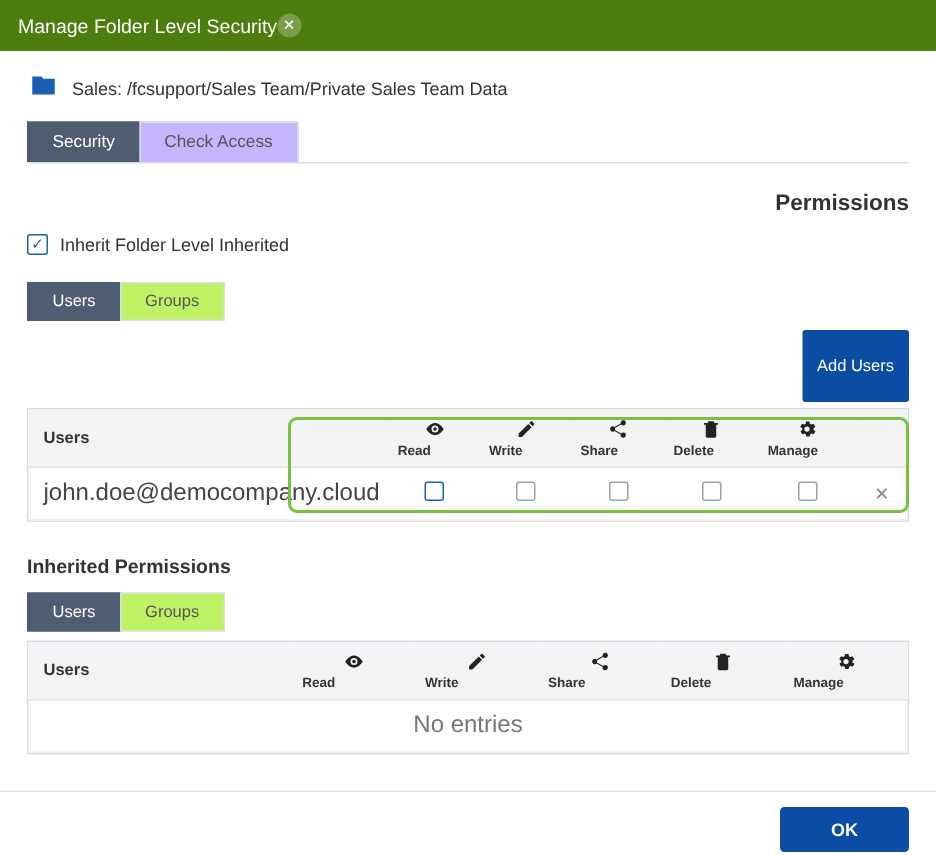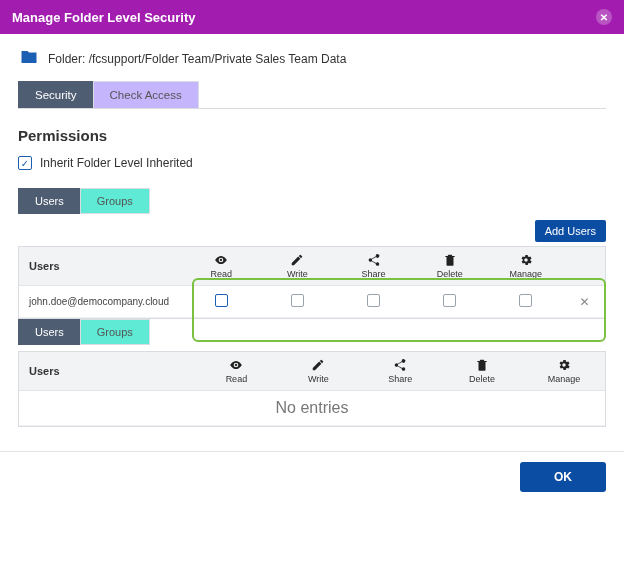--- a/index.html
+++ b/index.html
@@ -4,29 +4,28 @@
 <style>
   * { box-sizing: border-box; margin: 0; padding: 0; }
   body {
     font-family: -apple-system, BlinkMacSystemFont, "Segoe UI", Arial, sans-serif;
     background: #fff;
     width: 624px;
     height: 570px;
     overflow: hidden;
   }
   .titlebar {
-    background: #a21caf;
+    background: #4d7c0f;
     color: #fff;
     height: 34px;
     display: flex;
     align-items: center;
-    justify-content: space-between;
     padding: 0 12px;
     font-size: 13px;
-    font-weight: 700;
+    font-weight: 400;
   }
   .titlebar .close {
     width: 16px; height: 16px;
     border-radius: 50%;
     background: rgba(255,255,255,0.25);
     display:flex;align-items:center;justify-content:center;
     font-size:10px;
     cursor:pointer;
   }
   .content {
@@ -59,20 +58,21 @@
   .tabs-top .tab.active {
     background:#4f5d73;
     color:#fff;
     border-color:#4f5d73;
   }
   h2.section {
     font-size: 15px;
     color:#333;
     font-weight:600;
     margin-bottom: 12px;
+    text-align: right;
   }
   .checkbox-row {
     display:flex;
     align-items:center;
     gap:8px;
     font-size:12px;
     color:#333;
     margin-bottom: 18px;
   }
   .chk {
@@ -84,77 +84,77 @@
     font-size:10px;
   }
   .subtabs {
     display:flex;
     margin-bottom:0;
   }
   .subtabs .stab {
     padding:6px 16px;
     font-size:11px;
     border:1px solid #d9dde2;
-    background:#5eead4;
+    background:#bef264;
     color:#555;
     cursor:pointer;
     margin-right:-1px;
   }
   .subtabs .stab.active {
     background:#4f5d73;color:#fff;border-color:#4f5d73;
   }
   .add-btn-row {
     display:flex;
     justify-content:flex-end;
     margin:6px 0 4px 0;
   }
   .add-btn {
     background:#0a4da2;
     color:#fff;
     font-size:11px;
-    padding:5px 10px;
+    padding:18px 10px;
     border:none;
     border-radius:2px;
     cursor:pointer;
   }
   .perm-wrap {
     border:1px solid #d9dde2;
   }
   .highlight-box {
     outline:2px solid #7ac142;
     border-radius:4px;
   }
   table.perm {
     width:100%;
     border-collapse:collapse;
     font-size:11px;
     color:#333;
   }
   table.perm th {
     background:#f1f3f5;
     padding:6px 6px;
-    text-align:center;
-    font-weight:400;
+    text-align:left;
+    font-weight:700;
     border-bottom:1px solid #e1e4e8;
     font-size:9px;
   }
   table.perm th.first {
     text-align:left;
     padding-left:10px;
     font-weight:600;
     font-size:11px;
     vertical-align:middle;
   }
   table.perm th .hdr-icon svg{width:14px;height:14px;fill:#222;display:block;margin:0 auto 2px;}
   table.perm td {
     padding:8px 6px;
     text-align:center;
     border-bottom:1px solid #eef0f2;
   }
-  table.perm td.first { text-align:left; padding-left:10px; font-size:10px; color:#444;}
+  table.perm td.first { text-align:left; padding-left:10px; font-size:16px; color:#444;}
   .cell-chk {
     width:13px;height:13px;
     border:1.2px solid #9aa3ad;
     border-radius:2px;
     display:inline-block;
   }
   .cell-chk.blue { border-color:#1a5fb4; }
   .x-remove {
     color:#888;font-size:12px;cursor:pointer;
   }
@@ -203,22 +203,22 @@
 
 <div class="content">
 
   <div class="folder-line">
     <span class="folder-icon">
       <svg viewBox="0 0 24 24">
           <path d="M10 4H2v16h20V6H12l-2-2z"></path>
         </svg>
     </span>
     <span>
-      <span>Folder:</span>
-      <span>/fcsupport/Folder Team/Private Sales Team Data</span>
+      <span>Sales:</span>
+      <span>/fcsupport/Sales Team/Private Sales Team Data</span>
     </span>
   </div>
 
   <div class="tabs-top">
     <div class="tab active">Security</div>
     <div class="tab">Check Access</div>
   </div>
 
   <h2 class="section">Permissions</h2>
 
@@ -293,20 +293,21 @@
           <td><span class="cell-chk"></span></td>
           <td><span class="cell-chk"></span></td>
           <td><span class="x-remove">✕</span></td>
         </tr>
       </tbody>
     </table>
   </div>
 
   <div class="highlight-box" style="position:absolute; left:194px; top:280px; width:410px; height:60px; pointer-events:none;"></div>
 
+  <div class="inherited-heading">Inherited Permissions</div>
 
   <div class="subtabs">
     <div class="stab active">Users</div>
     <div class="stab">Groups</div>
   </div>
 
   <div style="height:6px"></div>
 
   <div class="perm-wrap">
     <table class="perm">

